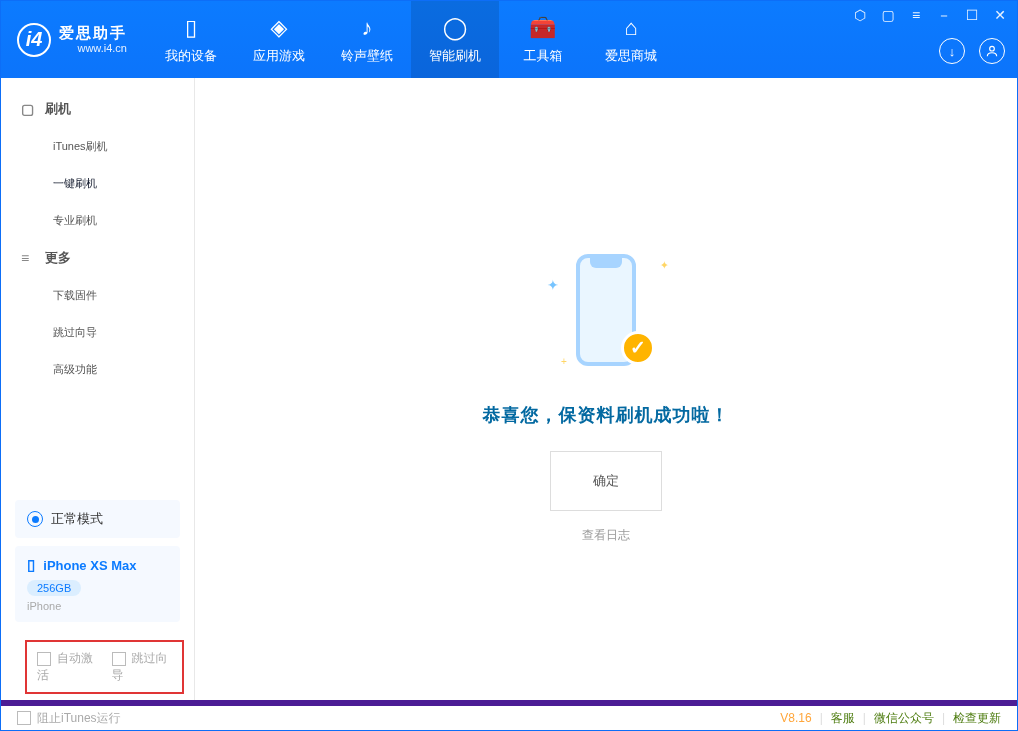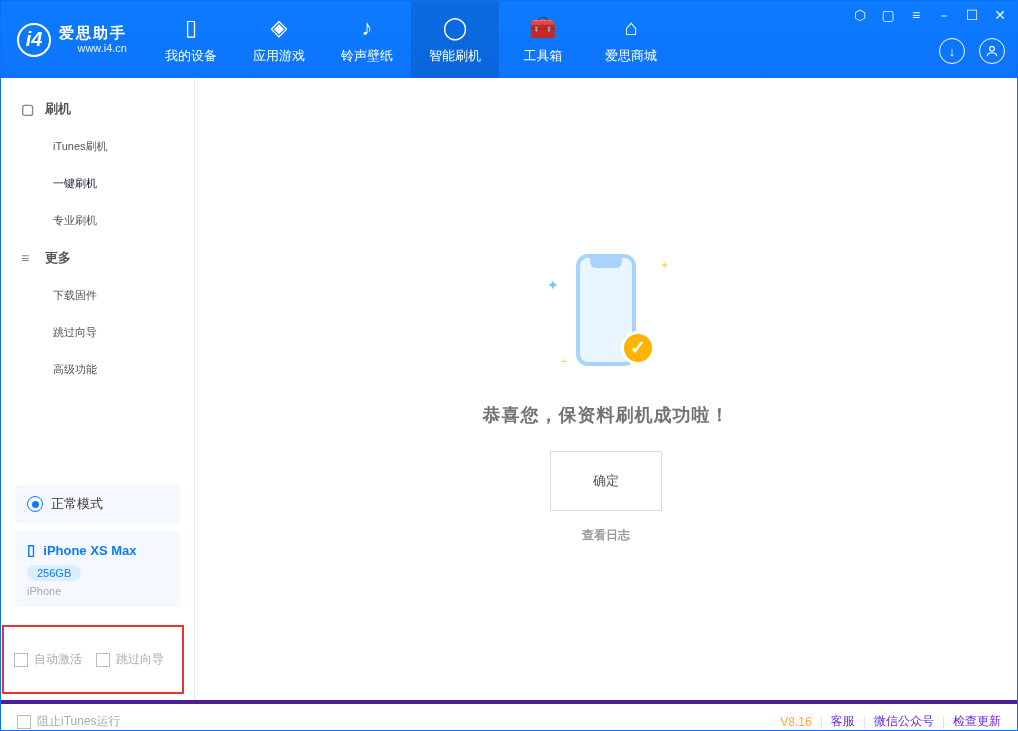--- a/index.html
+++ b/index.html
@@ -36,44 +36,44 @@
 
 .side-devices { padding: 0 14px 10px 14px; }
 .device-card { background: #f5f9ff; border-radius: 4px; padding: 10px 12px; margin-top: 8px; }
 .device-mode { display: flex; align-items: center; gap: 8px; color: #333; font-size: 13px; }
 .device-name { display: flex; align-items: center; gap: 8px; font-weight: 600; color: #0c7bff; font-size: 13px; }
 .device-badge { display: inline-block; background: #dbeeff; color: #0c7bff; border-radius: 10px; padding: 2px 10px; font-size: 11px; margin-top: 6px; }
 .device-type { color: #aaa; font-size: 11px; margin-top: 4px; }
 .dot-ring { width: 16px; height: 16px; border: 1.5px solid #0c7bff; border-radius: 50%; display: inline-flex; align-items: center; justify-content: center; }
 .dot-ring::after { content: ""; width: 7px; height: 7px; background: #0c7bff; border-radius: 50%; display: block; }
 
-.red-box { border: 2px solid #e03535; margin: 8px 10px 6px 1px; padding: 24px 10px; display: flex; gap: 14px; align-items: center; }
+.red-box { border: 2px solid #e03535; margin: 8px 10px 6px 24px; padding: 8px 10px; display: flex; gap: 14px; align-items: center; }
 .chk { width: 14px; height: 14px; border: 1px solid #bbb; display: inline-block; vertical-align: middle; margin-right: 6px; cursor: pointer; }
 .chk-label { color: #aaa; font-size: 12px; cursor: pointer; }
 
 
 .main { flex: 1; display: flex; flex-direction: column; align-items: center; justify-content: center; color: #333; }
 .phone-illustration { position: relative; width: 150px; height: 150px; display: flex; align-items: center; justify-content: center; }
 .phone { width: 60px; height: 112px; border: 4px solid #a7d4ff; border-radius: 12px; background: #eaf6ff; position: relative; }
 .phone-notch { position: absolute; top: 0; left: 50%; transform: translateX(-50%); width: 32px; height: 10px; background: #a7d4ff; border-radius: 0 0 6px 6px; }
 .check-badge { position: absolute; right: 26px; bottom: 20px; width: 34px; height: 34px; background: #ffb400; border-radius: 50%; display: flex; align-items: center; justify-content: center; color: #fff; font-size: 19px; font-weight: bold; border: 3px solid #fff; }
 .sparkle { position: absolute; font-size: 14px; }
 .sparkle.a { left: 16px; top: 42px; color: #77c4ff; }
 .sparkle.b { right: 12px; top: 24px; color: #ffd666; font-size: 11px; }
 .sparkle.c { left: 30px; bottom: 18px; color: #ffd666; font-size: 10px; }
 
-.success-msg { font-size: 18px; font-weight: 600; margin-top: 18px; color: #737373; letter-spacing: 1px; text-align: center; }
+.success-msg { font-size: 18px; font-weight: 600; margin-top: 18px; color: #0369a1; letter-spacing: 1px; text-align: center; }
 .ok-btn { margin-top: 24px; border: 1px solid #ddd; background: #fff; padding: 20px 42px; cursor: pointer; font-size: 13px; color: #555; }
-.log-link { margin-top: 16px; color: #999; font-size: 12px; cursor: pointer; font-weight: bold; }
-
-
-.footer { height: 30px; border-top: 4px solid #4c1d95; display: flex; align-items: flex-end; padding: 0 16px; font-size: 12px; color: #999; gap: 12px; }
+.log-link { margin-top: 16px; color: #999; font-size: 12px; cursor: pointer; }
+
+
+.footer { height: 30px; border-top: 6px solid #4c1d95; display: flex; align-items: center; padding: 0 16px; font-size: 12px; color: #999; gap: 12px; }
 .footer-left { display: flex; align-items: center; }
 .footer-right { margin-left: auto; display: flex; align-items: center; gap: 8px; }
-.footer-right a { color: #6d28d9; cursor: pointer; }
+.footer-right a { color: #4d7c0f; cursor: pointer; }
 .footer-right .sep { color: #ddd; }
 .version { color: #ffa63b; }
 </style>
 </head>
 <body>
 
 <div class="window">
 
   <div class="header">
     <div class="logo-block">

